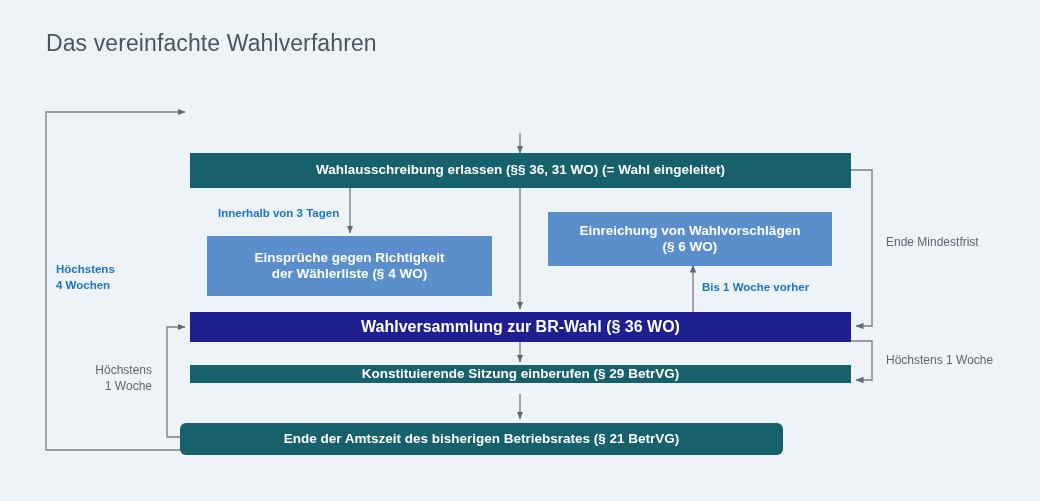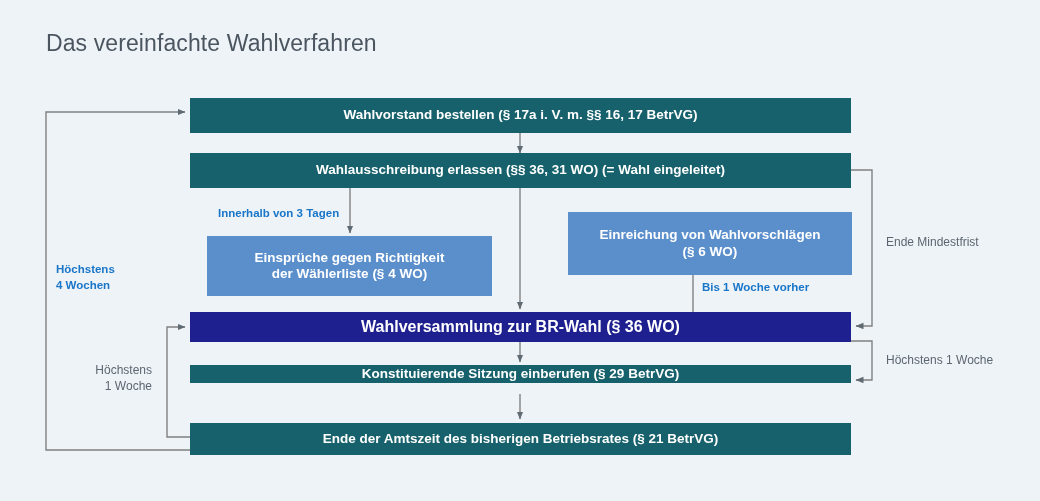--- a/index.html
+++ b/index.html
@@ -106,47 +106,44 @@
 
     <path d="M851,170 L872,170 L872,326 L856,326" stroke="#808080" stroke-width="1.4" fill="none" marker-end="url(#arrow)"></path>
 
     <path d="M851,341 L872,341 L872,380 L856,380" stroke="#808080" stroke-width="1.4" fill="none" marker-end="url(#arrow)"></path>
 
     <path d="M190,437 L167,437 L167,327 L185,327" stroke="#808080" stroke-width="1.4" fill="none" marker-end="url(#arrow)"></path>
 
     <path d="M190,450 L46,450 L46,112 L185,112" stroke="#808080" stroke-width="1.4" fill="none" marker-end="url(#arrow)"></path>
   </svg>
 
-  <div class="node teal" style="left:190px; top:98px; width:661px; height:35px;">
-    <span>Wahlvorstand bestellen (§ 17a i. V. m. §§ 16, 17 BetrVG)</span>
-  </div>
 
   <div class="node teal" style="left:190px; top:153px; width:661px; height:35px;">
     <span>Wahlausschreibung erlassen (§§ 36, 31 WO) (= Wahl eingeleitet)</span>
   </div>
 
   <div class="node lblue" style="left:207px; top:236px; width:285px; height:60px; white-space:pre-line;">
     <span style="white-space:pre-line;">Einsprüche gegen Richtigkeit
 der Wählerliste (§ 4 WO)</span>
   </div>
 
-  <div class="node lblue" style="left:548px; top:212px; width:284px; height:63px; white-space:pre-line;margin-left:20px;">
+  <div class="node lblue" style="left:548px; top:212px; width:284px; height:54px; white-space:pre-line;">
     <span style="white-space:pre-line;">Einreichung von Wahlvorschlägen
 (§ 6 WO)</span>
   </div>
 
   <div class="node navy" style="left:190px; top:312px; width:661px; height:30px;">
     <span>Wahlversammlung zur BR-Wahl (§ 36 WO)</span>
   </div>
 
   <div class="node teal" style="left:190px; top:365px; width:661px; height:18px;">
     <span>Konstituierende Sitzung einberufen (§ 29 BetrVG)</span>
   </div>
 
-  <div class="node teal" style="left:190px; top:423px; width:661px; height:32px;">
+  <div class="node teal" style="left:180px; top:423px; width:603px; height:32px;border-radius:6px;">
     <span>Ende der Amtszeit des bisherigen Betriebsrates (§ 21 BetrVG)</span>
   </div>
 
   <div class="edge-label" style="left:218px; top:206px;">Innerhalb von 3 Tagen</div>
 
   <div class="edge-label" style="left:56px; top:262px;">Höchstens
 4 Wochen</div>
 
   <div class="edge-label" style="left:702px; top:280px;">Bis 1 Woche vorher</div>
 

